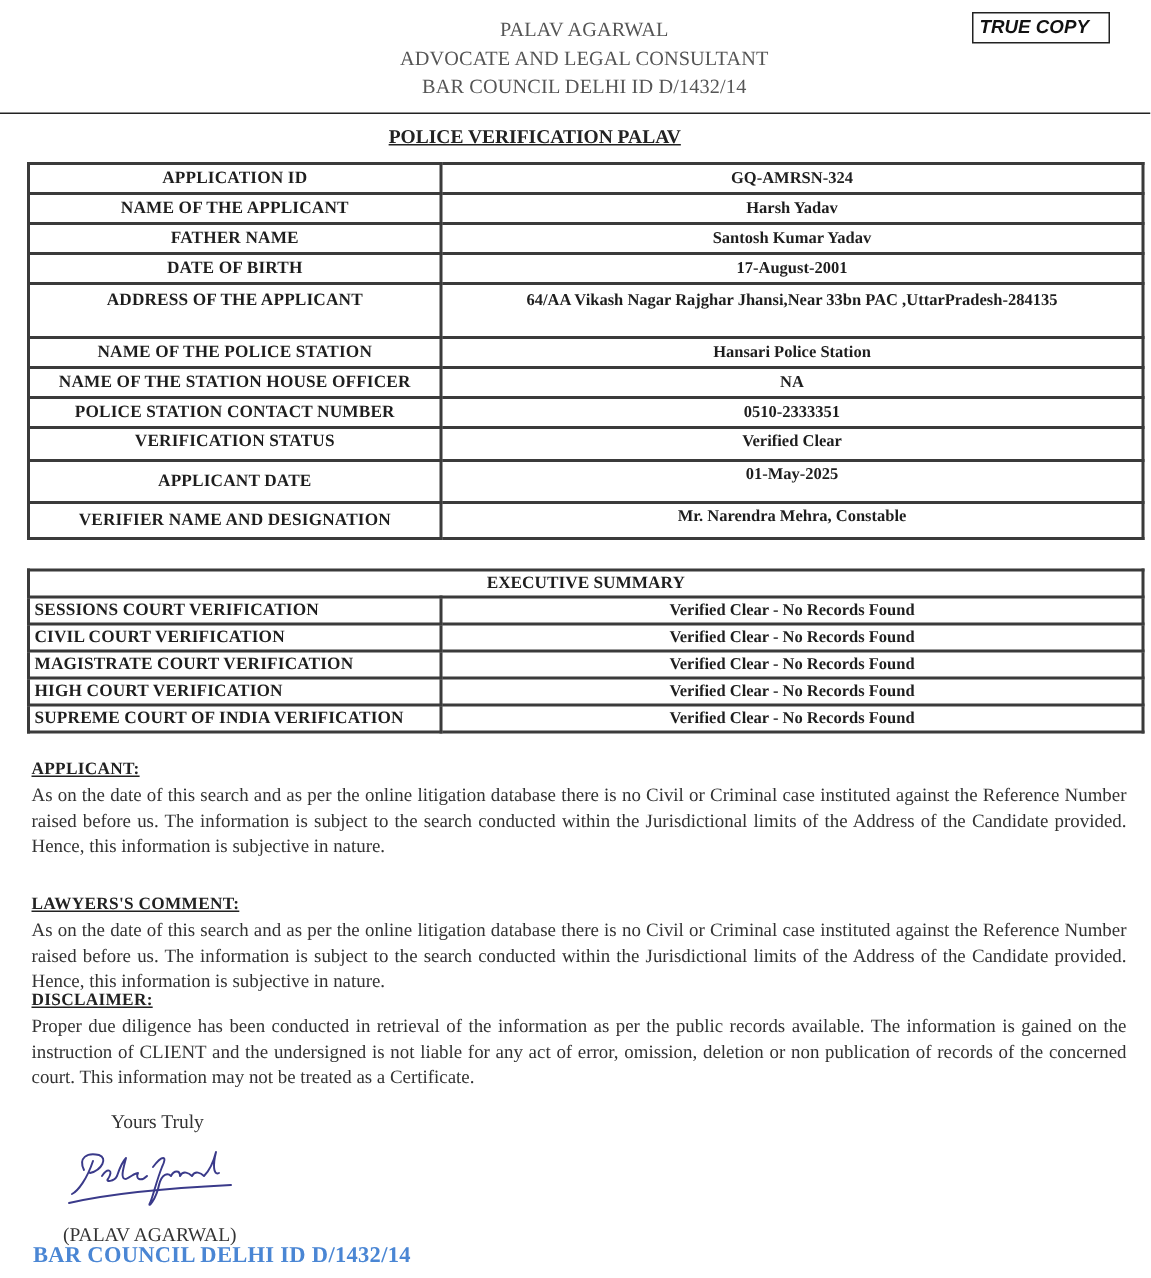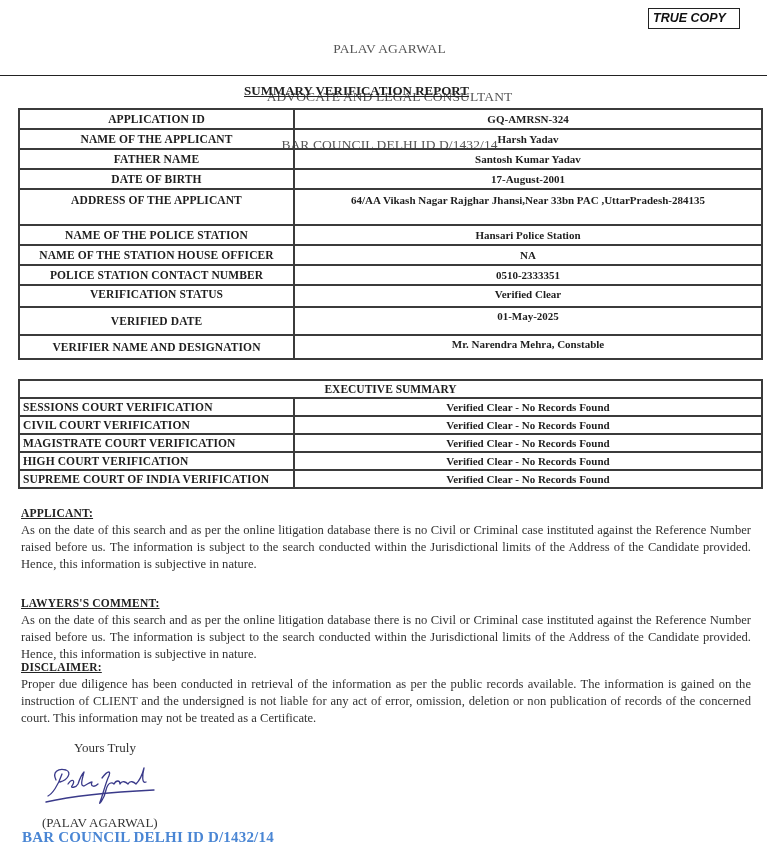--- a/index.html
+++ b/index.html
@@ -4,21 +4,21 @@
 <style>
   html, body { margin: 0; padding: 0; background: #ffffff; }
   body {
     width: 767px; height: 852px; position: relative; overflow: hidden;
     font-family: "Liberation Serif", "DejaVu Serif", serif; color: #1a1a1a;
   }
   .letterhead {
     position: absolute; left: 0; top: 10px; width: 767px; text-align: center;
     font-size: 13.5px; line-height: 19px; color: #555;
   }
-  .letterhead div { letter-spacing: 0.1px; margin-top: 29px; }
+  .letterhead div { letter-spacing: 0.1px; }
   .letterhead .lh1 { margin-left: 12px; }
   .true-copy {
     position: absolute; left: 648px; top: 8px; width: 86px; height: 19px;
     border: 1.5px solid #222; font-family: "Liberation Sans", "DejaVu Sans", sans-serif;
     font-style: italic; font-weight: bold; font-size: 12.5px; line-height: 19px;
     padding-left: 4px; box-sizing: content-box; color: #111;
   }
   .header-rule {
     position: absolute; left: 0; top: 75px; width: 767px; height: 0;
     border-top: 1.5px solid #222;
@@ -80,21 +80,21 @@
   <div class="lh1">PALAV AGARWAL</div>
   <div class="lh1">ADVOCATE AND LEGAL CONSULTANT</div>
   <div class="lh1">BAR COUNCIL DELHI ID D/1432/14</div>
 </div>
 
 <div class="true-copy">TRUE COPY</div>
 
 <div class="header-rule"></div>
 
 <div class="report-title">
-  <span>SUMMARY VERIFICATION REPORT</span>
+  <span>POLICE VERIFICATION PALAV</span>
 </div>
 
 <table class="details">
   <colgroup>
       <col style="width:275px">
       <col style="width:468px">
     </colgroup>
   <tbody>
       <tr>
         <td class="label">APPLICATION ID</td>
@@ -126,21 +126,21 @@
       </tr>
   <tr>
         <td class="label">POLICE STATION CONTACT NUMBER</td>
         <td class="value">0510-2333351</td>
       </tr>
   <tr class="mid">
         <td class="label" style="height:20px">VERIFICATION STATUS</td>
         <td class="value">Verified Clear</td>
       </tr>
   <tr class="mid">
-        <td class="label" style="line-height:26px">VERIFIED DATE</td>
+        <td class="label" style="line-height:26px">APPLICANT DATE</td>
         <td class="value">01-May-2025</td>
       </tr>
   <tr class="mid">
         <td class="label" style="line-height:22px">VERIFIER NAME AND DESIGNATION</td>
         <td class="value">Mr. Narendra Mehra, Constable</td>
       </tr>
 </tbody>
   </table>
 
 <table class="summary">

